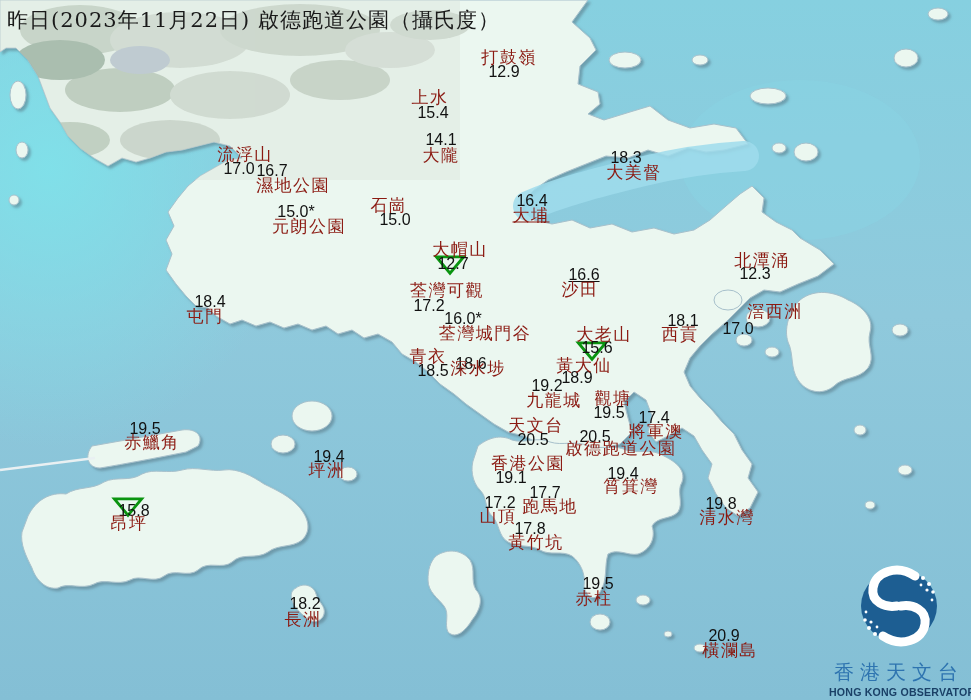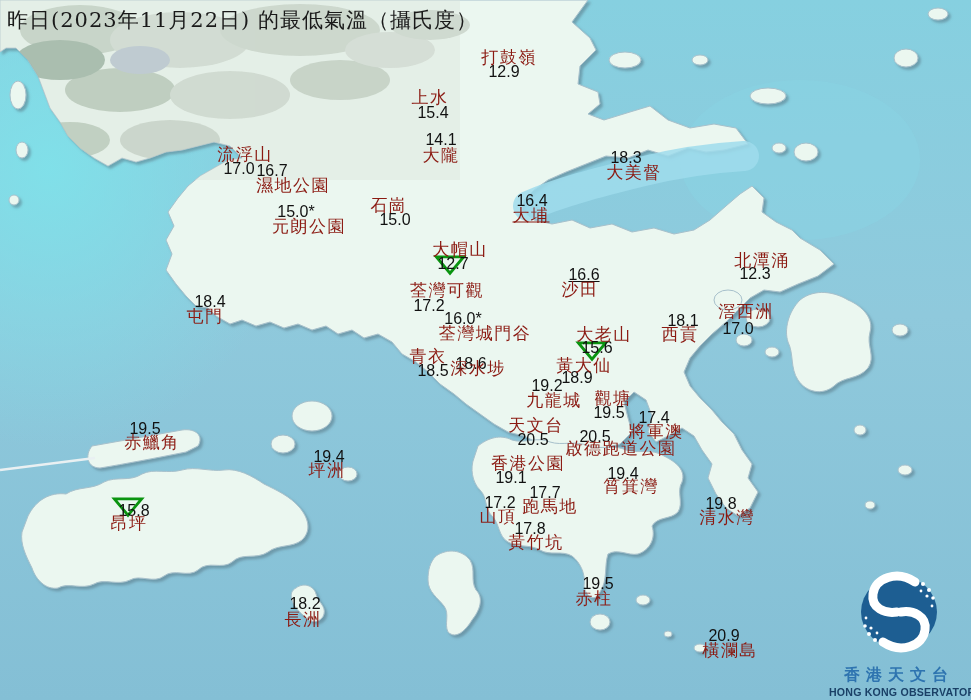--- a/index.html
+++ b/index.html
@@ -19,22 +19,22 @@
   .st-name{position:absolute;transform:translate(-50%,-50%);
            font-family:"DejaVu Serif","Liberation Serif",serif;
            font-size:17px;letter-spacing:1.5px;color:var(--name-color);
            white-space:nowrap;line-height:1;}
   .st-val{position:absolute;transform:translate(-50%,-50%);
           font-family:"Liberation Sans",sans-serif;font-size:16px;font-weight:500;
           color:var(--value-color);white-space:nowrap;line-height:1;}
   .marker{position:absolute;width:32px;height:22px;transform:translate(-50%,-50%);overflow:visible;}
   .marker polygon{fill:none;stroke:var(--marker-color);stroke-width:3;stroke-linejoin:miter;}
   #logo{position:absolute;right:2px;bottom:2px;width:140px;z-index:4;text-align:center;}
-  #logo .cn{font-family:"DejaVu Serif","Liberation Serif",serif;font-weight:bold;
-            font-size:16px;letter-spacing:6px;color:var(--logo-cn);white-space:nowrap;margin-top:1px;}
+  #logo .cn{font-family:"DejaVu Serif","Liberation Serif",serif;font-weight:normal;
+            font-size:20px;letter-spacing:6px;color:var(--logo-cn);white-space:nowrap;margin-top:1px;}
   #logo .en{font-family:"Liberation Sans",sans-serif;font-weight:bold;
             font-size:10.6px;letter-spacing:0.2px;color:var(--logo-en);white-space:nowrap;}
 </style>
 </head>
 <body>
 
 <div id="stage">
 
   <svg class="basemap" width="971" height="700" viewBox="0 0 971 700">
     <defs>
@@ -131,21 +131,21 @@
       <ellipse cx="140" cy="60" rx="30" ry="14" fill="#b8c4cc"></ellipse>
       <ellipse cx="390" cy="50" rx="45" ry="18" fill="#d2dad2"></ellipse>
       <ellipse cx="430" cy="25" rx="40" ry="15" fill="#cbd5cb"></ellipse>
     </g>
 
     <path d="M528,206 C560,192 600,182 640,172 C680,162 710,158 744,156" fill="none" stroke="#9fdcec" stroke-width="30" stroke-linecap="round" opacity="0.85"></path>
 
     <path d="M0,470 L95,458" stroke="#e9f0f2" stroke-width="2.5" fill="none"></path>
   </svg>
 
-  <div id="title">昨日(2023年11月22日) 的最低氣溫（攝氏度）</div>
+  <div id="title">昨日(2023年11月22日) 啟德跑道公園（攝氏度）</div>
 
   <div id="stations">
       <div class="st-val" style="left: 504px; top: 72px;">12.9</div>
       <div class="st-name" style="left: 509px; top: 57px;">打鼓嶺</div>
       <div class="st-val" style="left: 433px; top: 113px;">15.4</div>
       <div class="st-name" style="left: 430px; top: 97px;">上水</div>
       <div class="st-val" style="left: 441px; top: 140px;">14.1</div>
       <div class="st-name" style="left: 441px; top: 155px;">大隴</div>
       <div class="st-val" style="left: 626px; top: 158px;">18.3</div>
       <div class="st-name" style="left: 634px; top: 172px;">大美督</div>
@@ -168,21 +168,21 @@
       <div class="st-name" style="left: 447px; top: 290px;">荃灣可觀</div>
       <div class="st-val" style="left: 463px; top: 319px;">16.0*</div>
       <div class="st-name" style="left: 485px; top: 333px;">荃灣城門谷</div>
       <div class="st-val" style="left: 584px; top: 275px; text-decoration: underline;">16.6</div>
       <div class="st-name" style="left: 580px; top: 289px;">沙田</div>
       <div class="st-val" style="left: 755px; top: 274px; text-align: right;">12.3</div>
       <div class="st-name" style="left: 762px; top: 260px;">北潭涌</div>
       <div class="st-val" style="left: 210px; top: 302px;">18.4</div>
       <div class="st-name" style="left: 205px; top: 316px; text-align: center;">屯門</div>
       <div class="st-val" style="left: 738px; top: 329px;">17.0</div>
-      <div class="st-name" style="left: 746px; top: 311px;">滘西洲</div>
+      <div class="st-name" style="left: 775px; top: 311px;">滘西洲</div>
       <div class="st-val" style="left: 683px; top: 321px;">18.1</div>
       <div class="st-name" style="left: 680px; top: 334px;">西貢</div>
       <svg viewBox="0 0 34 24" class="marker" style="left: 592px; top: 351px;">
         <polygon points="2,3 32,3 17,21"></polygon>
       </svg>
       <div class="st-val" style="left: 597px; top: 348px;">15.6</div>
       <div class="st-name" style="left: 604px; top: 334px;">大老山</div>
       <div class="st-val" style="left: 433px; top: 371px;">18.5</div>
       <div class="st-name" style="left: 428px; top: 356px;">青衣</div>
       <div class="st-val" style="left: 471px; top: 364px;">18.6</div>

